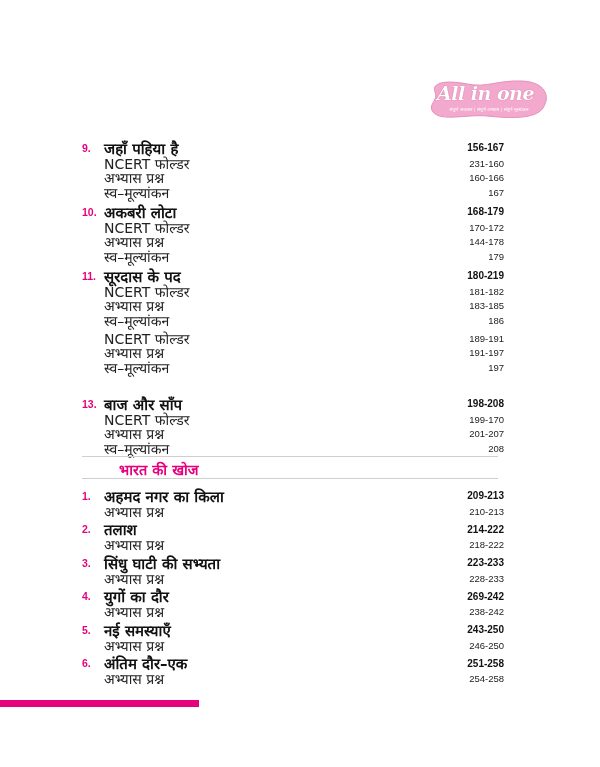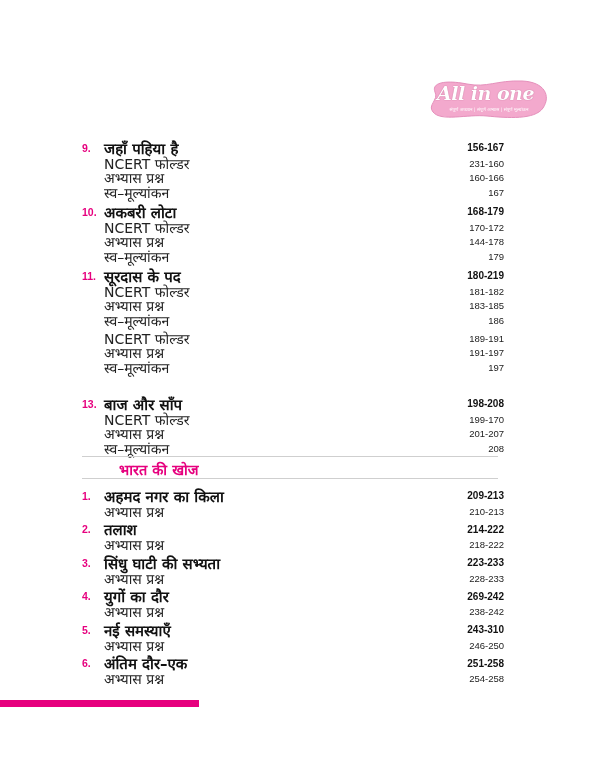--- a/index.html
+++ b/index.html
@@ -190,21 +190,21 @@
       </div>
     <div class="row">
         <span class="sub-label">अभ्यास प्रश्न</span>
         <span class="pages">238-242</span>
       </div>
   </div>
   <div class="chapter" style="height:33.5px;">
     <div class="row main">
         <span class="num">5.</span>
         <span class="title">नई समस्याएँ</span>
-        <span class="pages bold">243-310</span>
+        <span class="pages bold">243-250</span>
       </div>
     <div class="row">
         <span class="sub-label">अभ्यास प्रश्न</span>
         <span class="pages">246-250</span>
       </div>
   </div>
   <div class="chapter" style="height:33.5px;">
     <div class="row main">
         <span class="num">6.</span>
         <span class="title">अंतिम दौर–एक</span>

